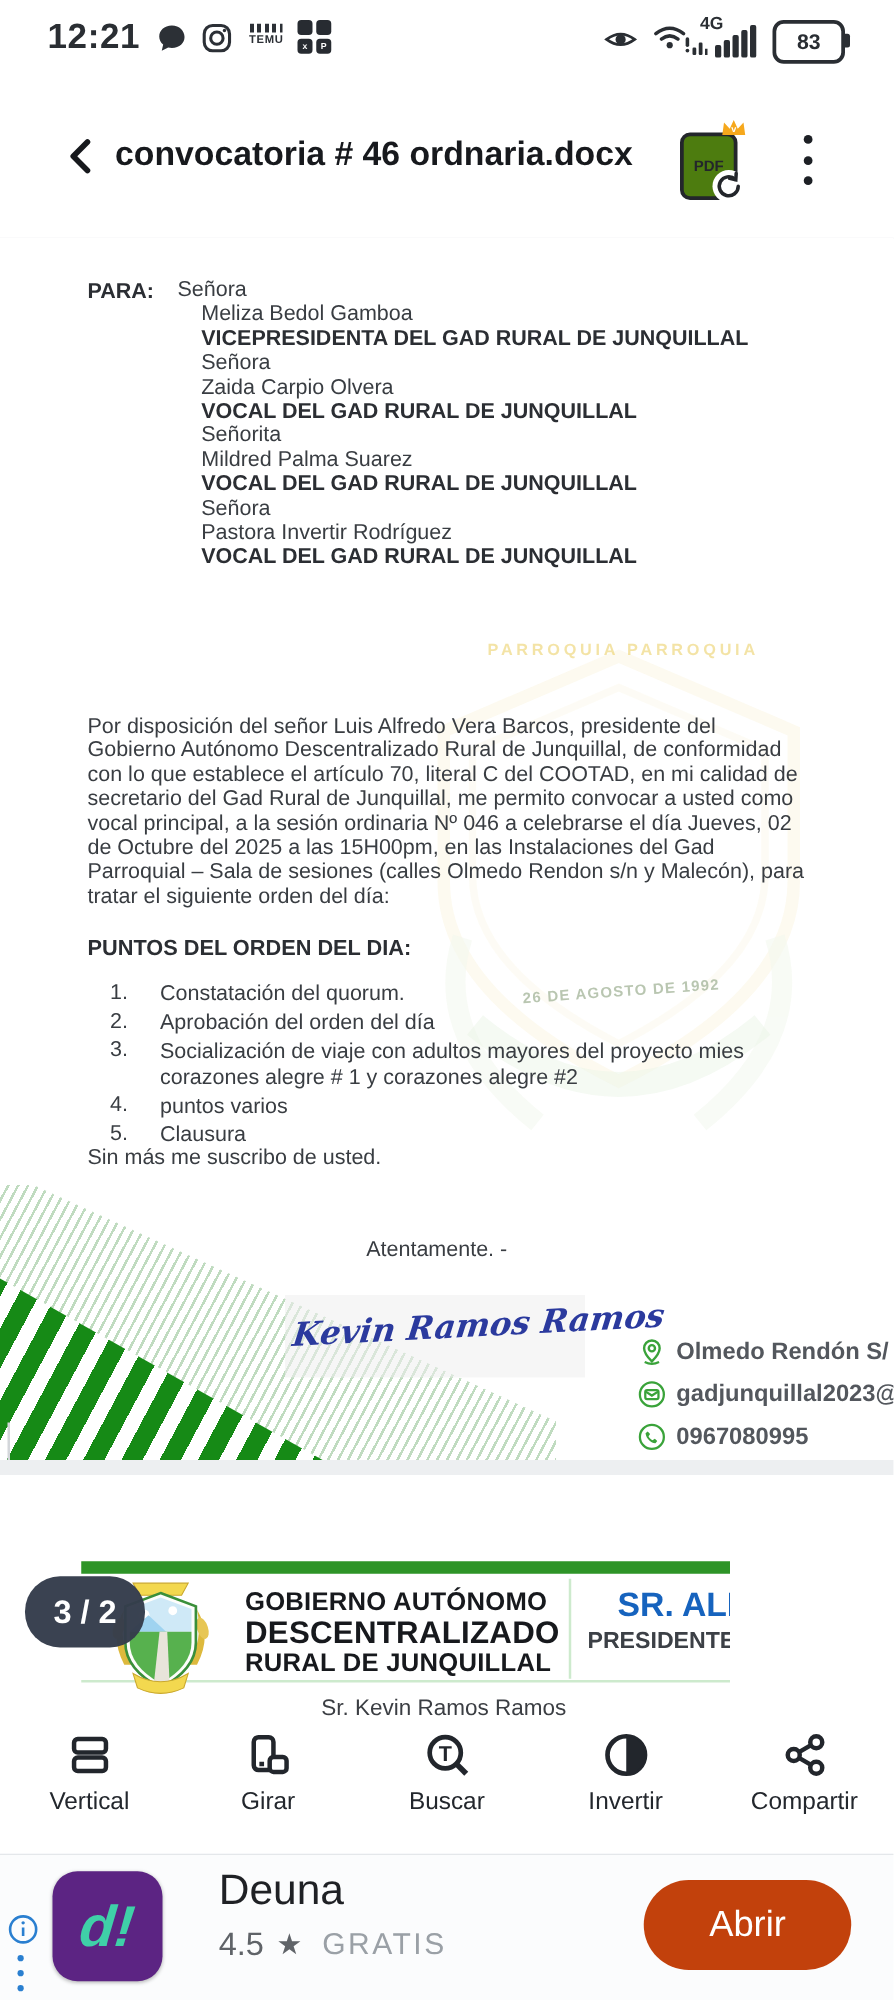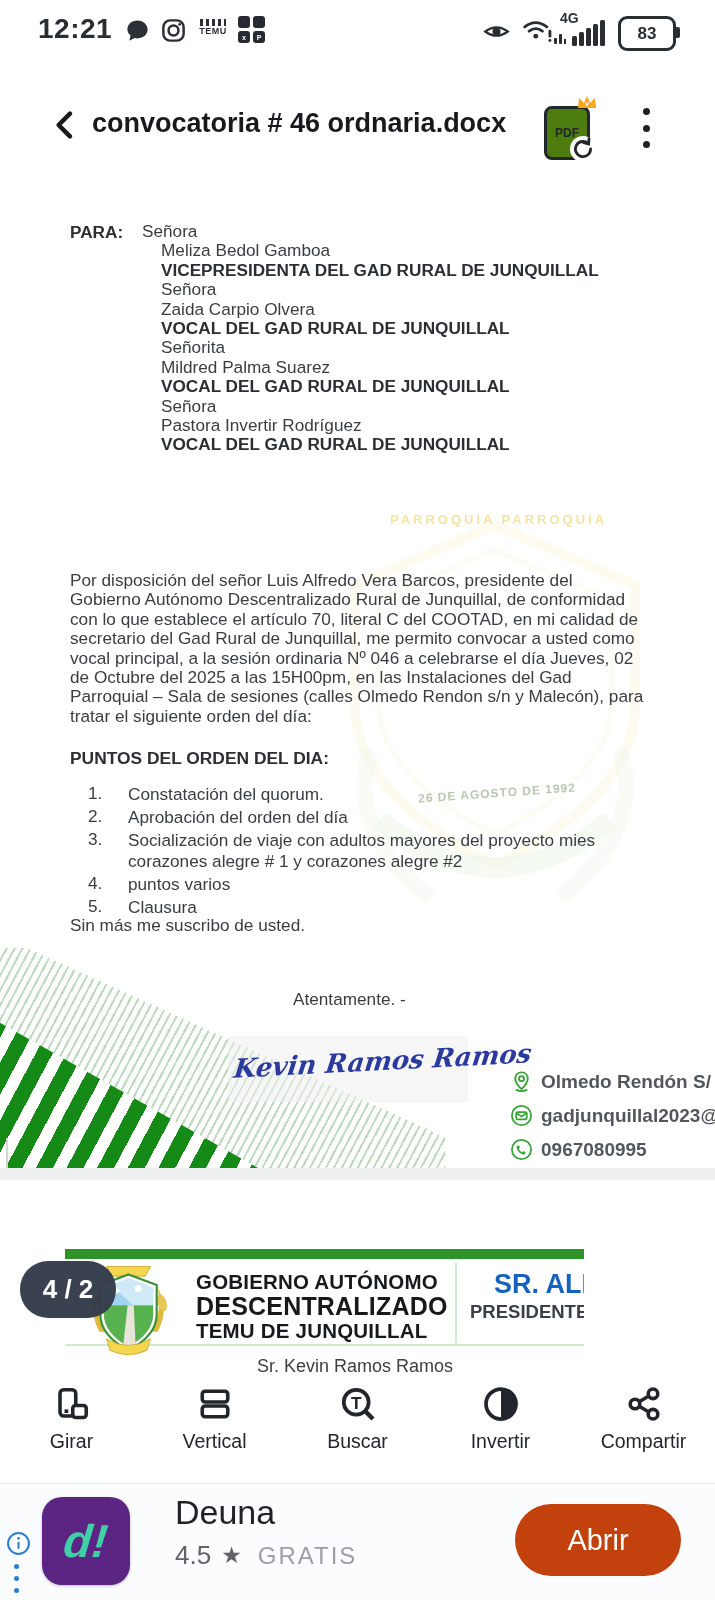--- a/index.html
+++ b/index.html
@@ -318,57 +318,57 @@
         <path d="M27,48 L44,33 L60,48 Z" fill="#9fd3f0"></path>
         <path d="M27,48 H83 V58 Q83,79 55,95 Q27,79 27,58 Z" fill="#57b14e"></path>
         <path d="M49,94 L54,48 L61,48 L63,92 Q59,95 55,96 Z" fill="#e8e4da"></path>
         <path d="M30,86 Q55,101 80,86 L76,99 Q55,109 34,99 Z" fill="#f3d84f" stroke="#caa82e" stroke-width="1"></path>
       </svg>
     </div>
 
     <div class="orgblock">
       <div class="org1">GOBIERNO AUTÓNOMO</div>
       <div class="org2">DESCENTRALIZADO</div>
-      <div class="org3">TEMU DE JUNQUILLAL</div>
+      <div class="org3">RURAL DE JUNQUILLAL</div>
     </div>
 
     <div class="presname">SR. ALFREDO VER</div>
     <div class="presrole">PRESIDENTE ADMINISTRAC</div>
     <div class="ruc">RUC:</div>
 
     <div class="secblock">
       <div class="secname">Sr. Kevin Ramos Ramos</div>
       <div class="secrole1">SECRETARIO DEL GOBIERNO AUTÓNOMO</div>
       <div class="secrole2">DESCENTRALIZADO RURAL DE JUNQUILLAL</div>
     </div>
   </div>
 
   <div class="pagepill">
-    <span>4 / 2</span>
+    <span>3 / 2</span>
   </div>
 
   <div class="toolbar">
+    <div class="tool">
+      <span>
+        <svg width="36" height="36" viewBox="0 0 24 24" fill="none" stroke="#22262c" stroke-width="2.4">
+            <rect x="3.5" y="3.5" width="17" height="7.2" rx="2"></rect>
+            <rect x="3.5" y="13.3" width="17" height="7.2" rx="2"></rect>
+          </svg>
+      </span>
+      <span class="tlabel">Vertical</span>
+    </div>
     <div class="tool">
       <span>
         <svg width="36" height="36" viewBox="0 0 24 24" fill="none" stroke="#22262c" stroke-width="2.4">
             <rect x="4" y="2.5" width="10.5" height="17.5" rx="2.5"></rect>
             <rect x="12.5" y="13" width="9" height="8" rx="2" fill="#fff"></rect>
             <line x1="7" y1="16.8" x2="9.5" y2="16.8"></line>
           </svg>
       </span>
       <span class="tlabel">Girar</span>
-    </div>
-    <div class="tool">
-      <span>
-        <svg width="36" height="36" viewBox="0 0 24 24" fill="none" stroke="#22262c" stroke-width="2.4">
-            <rect x="3.5" y="3.5" width="17" height="7.2" rx="2"></rect>
-            <rect x="3.5" y="13.3" width="17" height="7.2" rx="2"></rect>
-          </svg>
-      </span>
-      <span class="tlabel">Vertical</span>
     </div>
     <div class="tool">
       <span>
         <svg width="36" height="36" viewBox="0 0 24 24" fill="none" stroke="#22262c" stroke-width="2.5">
             <circle cx="10.8" cy="10.8" r="8.3"></circle>
             <line x1="17" y1="17" x2="22" y2="22" stroke-width="3"></line>
             <text x="10.8" y="15" font-size="11.5" font-weight="700" fill="#22262c" stroke="none" text-anchor="middle" font-family="Liberation Sans, sans-serif">T</text>
           </svg>
       </span>
       <span class="tlabel">Buscar</span>

